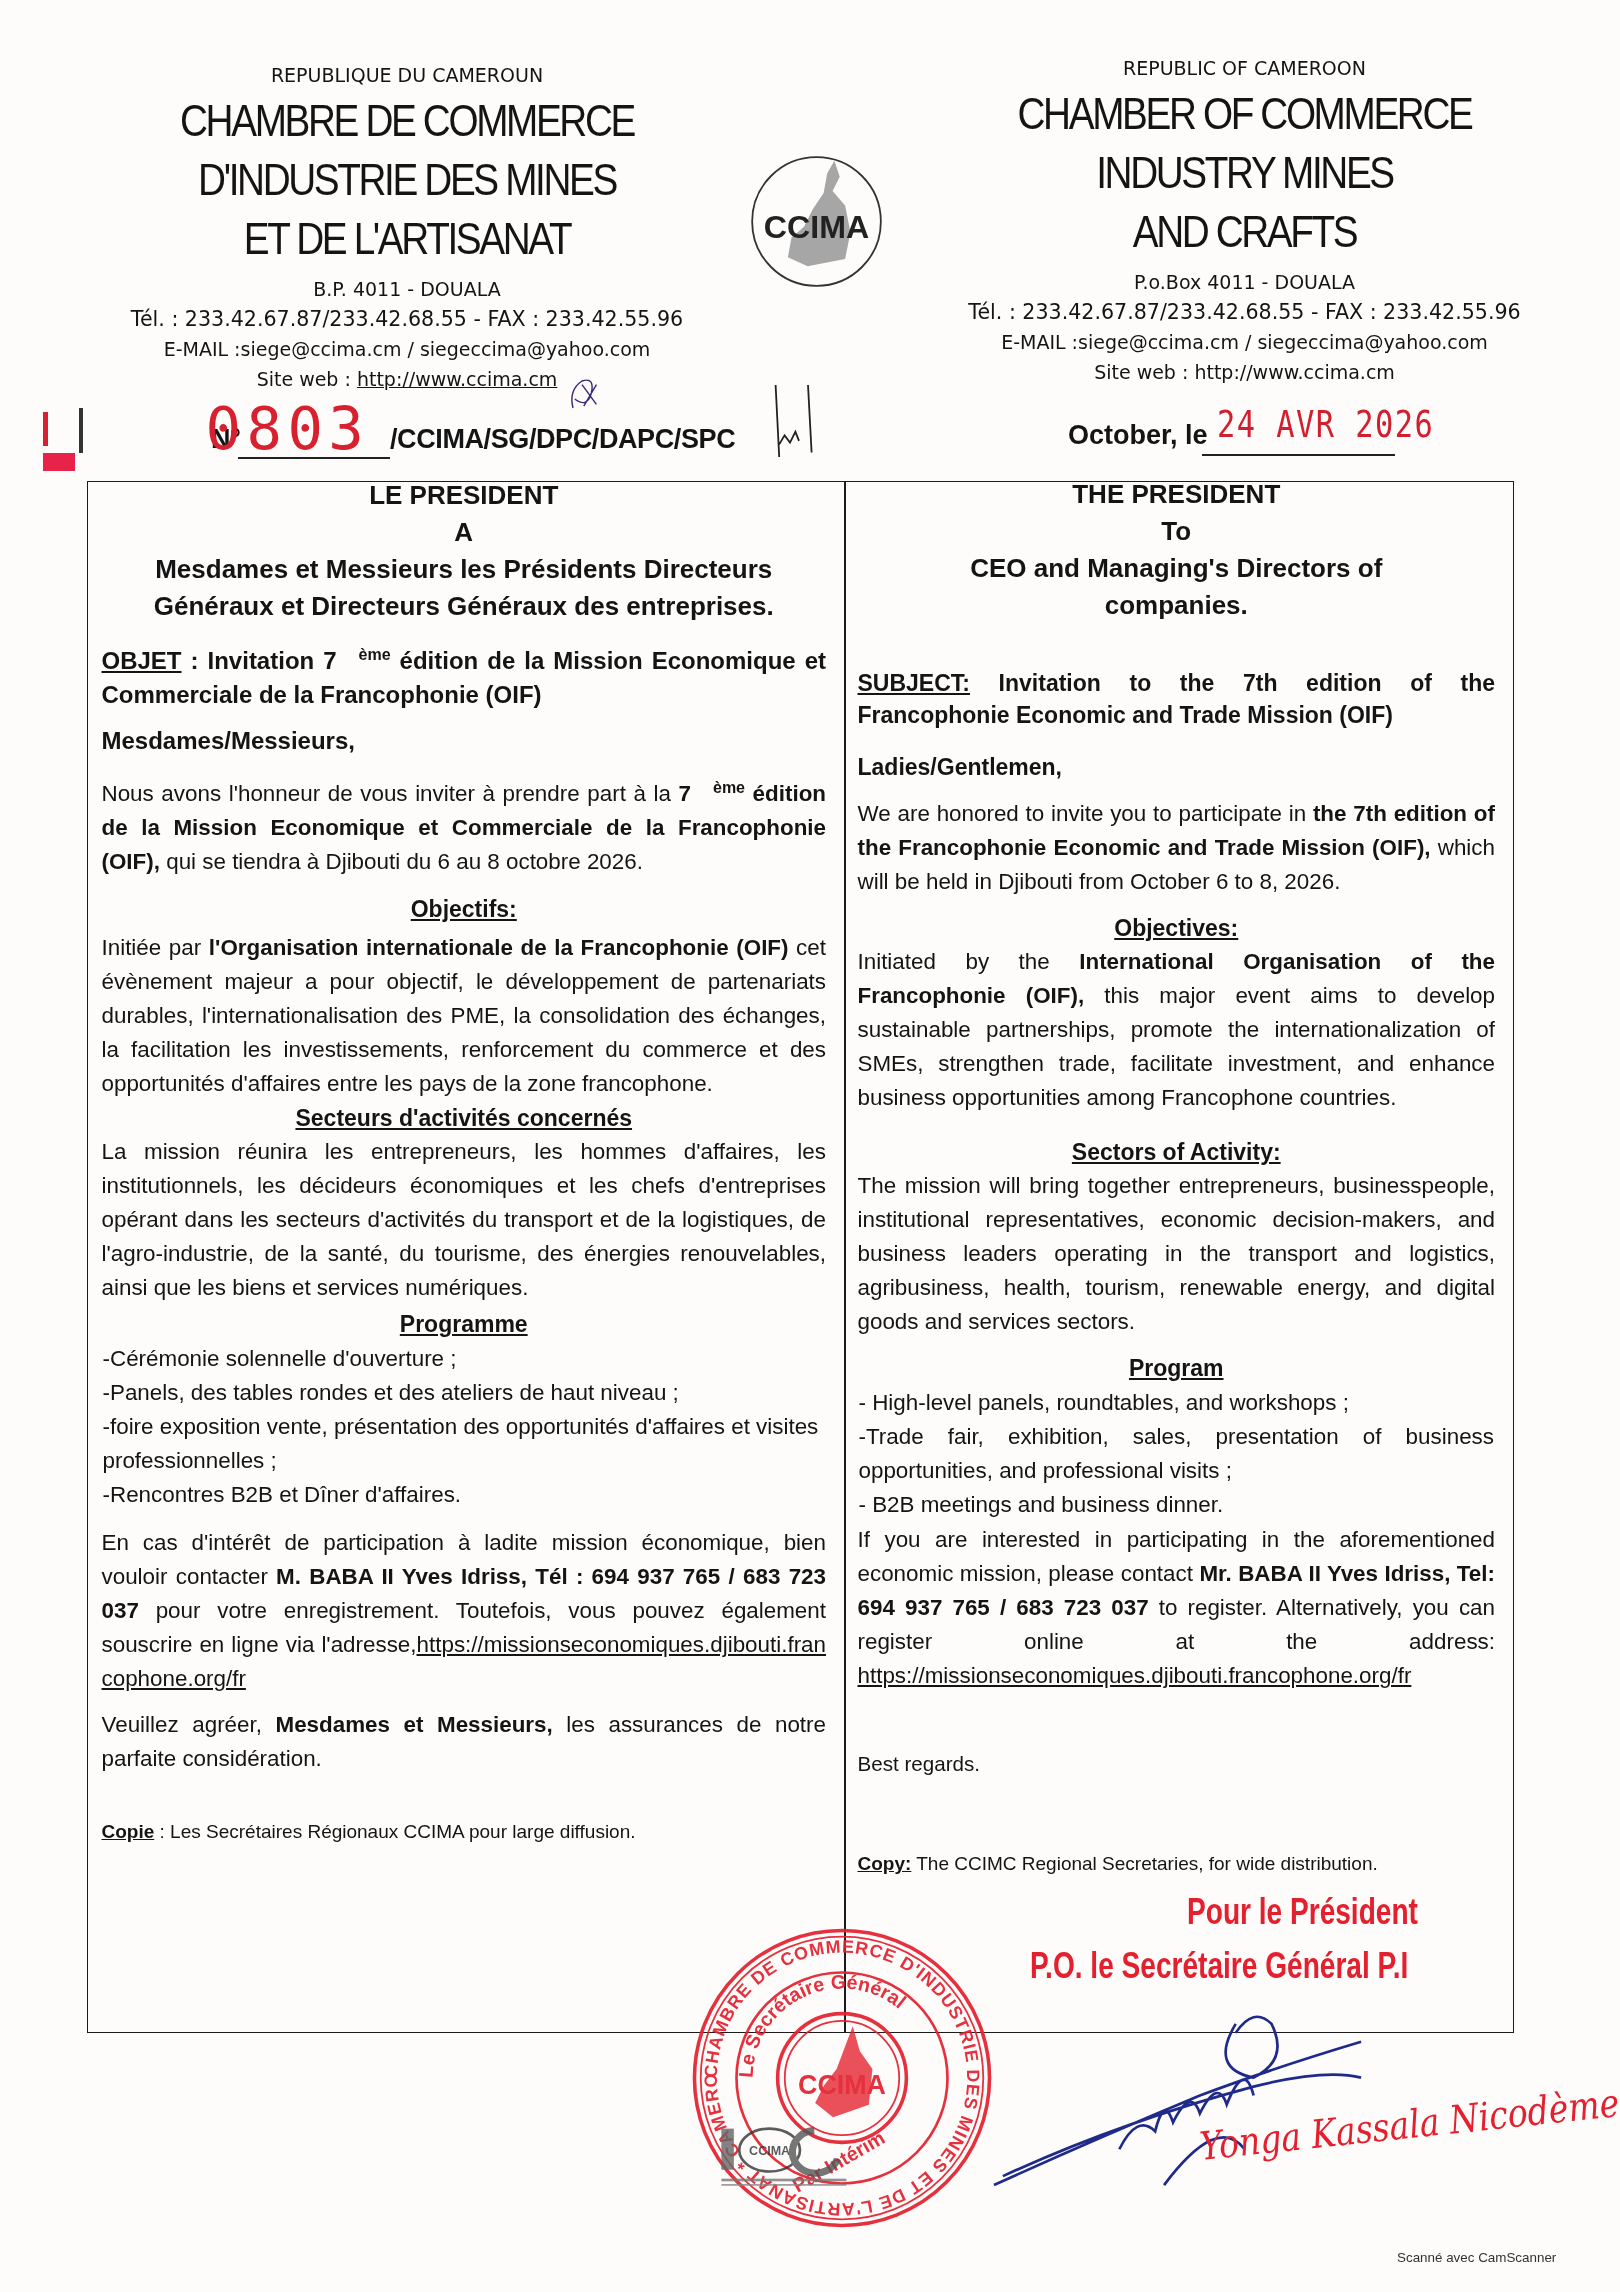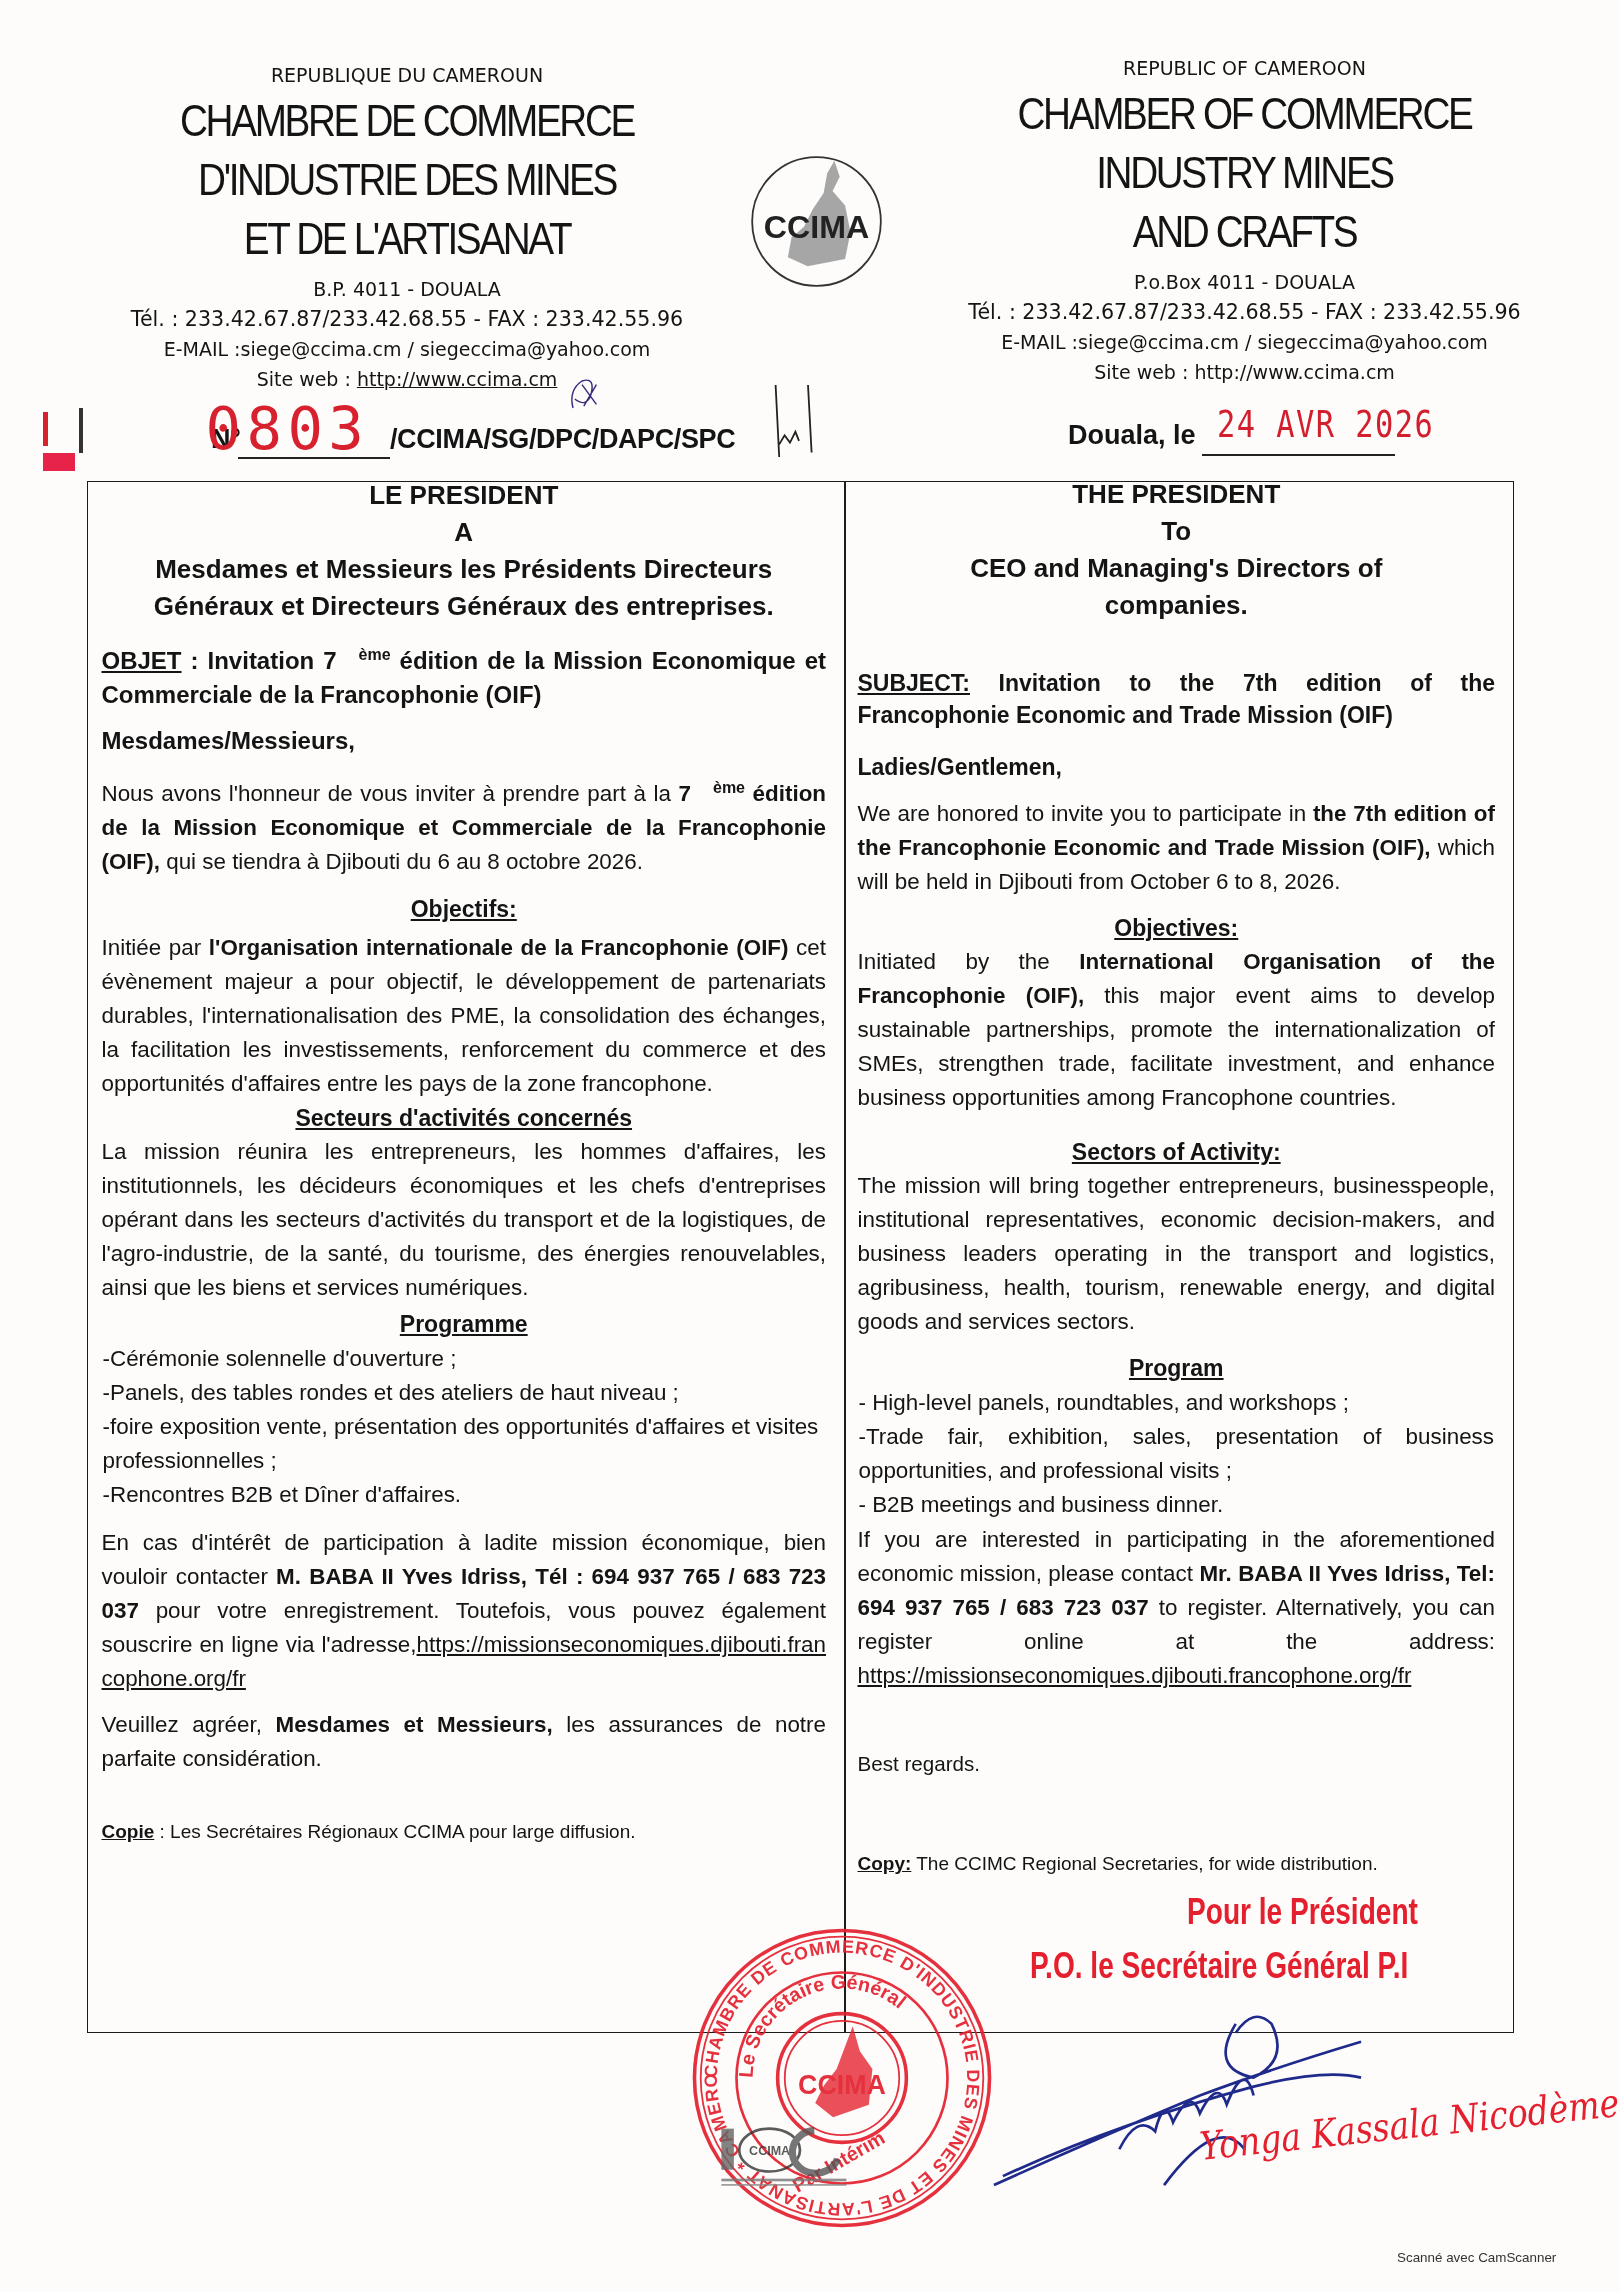--- a/index.html
+++ b/index.html
@@ -94,21 +94,21 @@
       <path d="M10 40 Q5 20 20 10 Q35 5 30 25 Q25 40 12 30 M20 14 L36 36 M36 14 L22 38" fill="none" stroke="#3a2a7a" stroke-width="1.6"></path>
     </svg>
 </div>
 <div class="abs" style="left:772px; top:385px; width:45px; height:81px;">
   <svg width="45" height="81" viewBox="0 0 50 90">
       <path d="M4 0 L8 80 M40 0 L44 75 M8 66 L14 56 L20 64 L26 52 L30 62" fill="none" stroke="#222" stroke-width="2"></path>
     </svg>
 </div>
 
 <div class="abs" style="left:1068px; top:407px; width:376px; height:54px;">
-  <span style="position:absolute; left:0; top:12.5px; font-family:'Liberation Sans',sans-serif; font-weight:700; font-size:27px;">Douala, le</span>
+  <span style="position:absolute; left:0; top:12.5px; font-family:'Liberation Sans',sans-serif; font-weight:700; font-size:27px;">October, le</span>
   <div style="position:absolute; left:134px; top:47px; width:193px; height:1.8px; background:#222;"></div>
   <span class="datestamp" style="position:absolute; left:149px; top:-5.4px; white-space:nowrap;">24 AVR 2026</span>
 </div>
 
 <div class="abs" id="box"></div>
 <div class="abs" id="divider"></div>
 
 <div class="col" id="colL">
   <div class="title" style="margin-top:-3.6px;">LE PRESIDENT</div>
   <div class="title">A</div>

